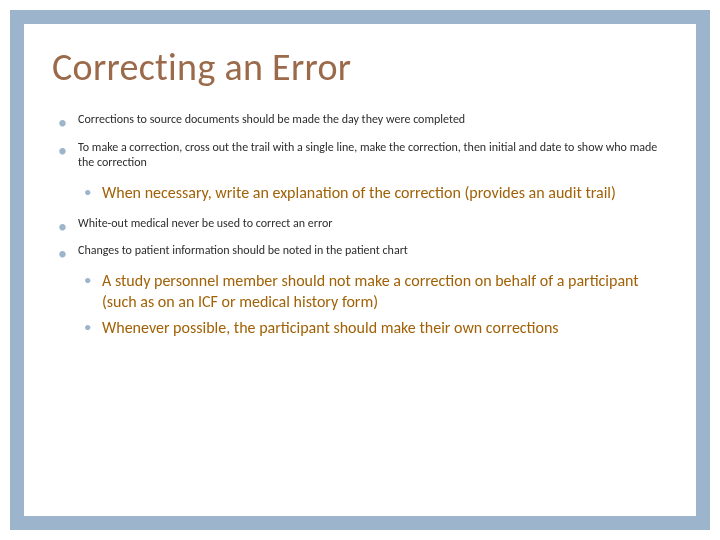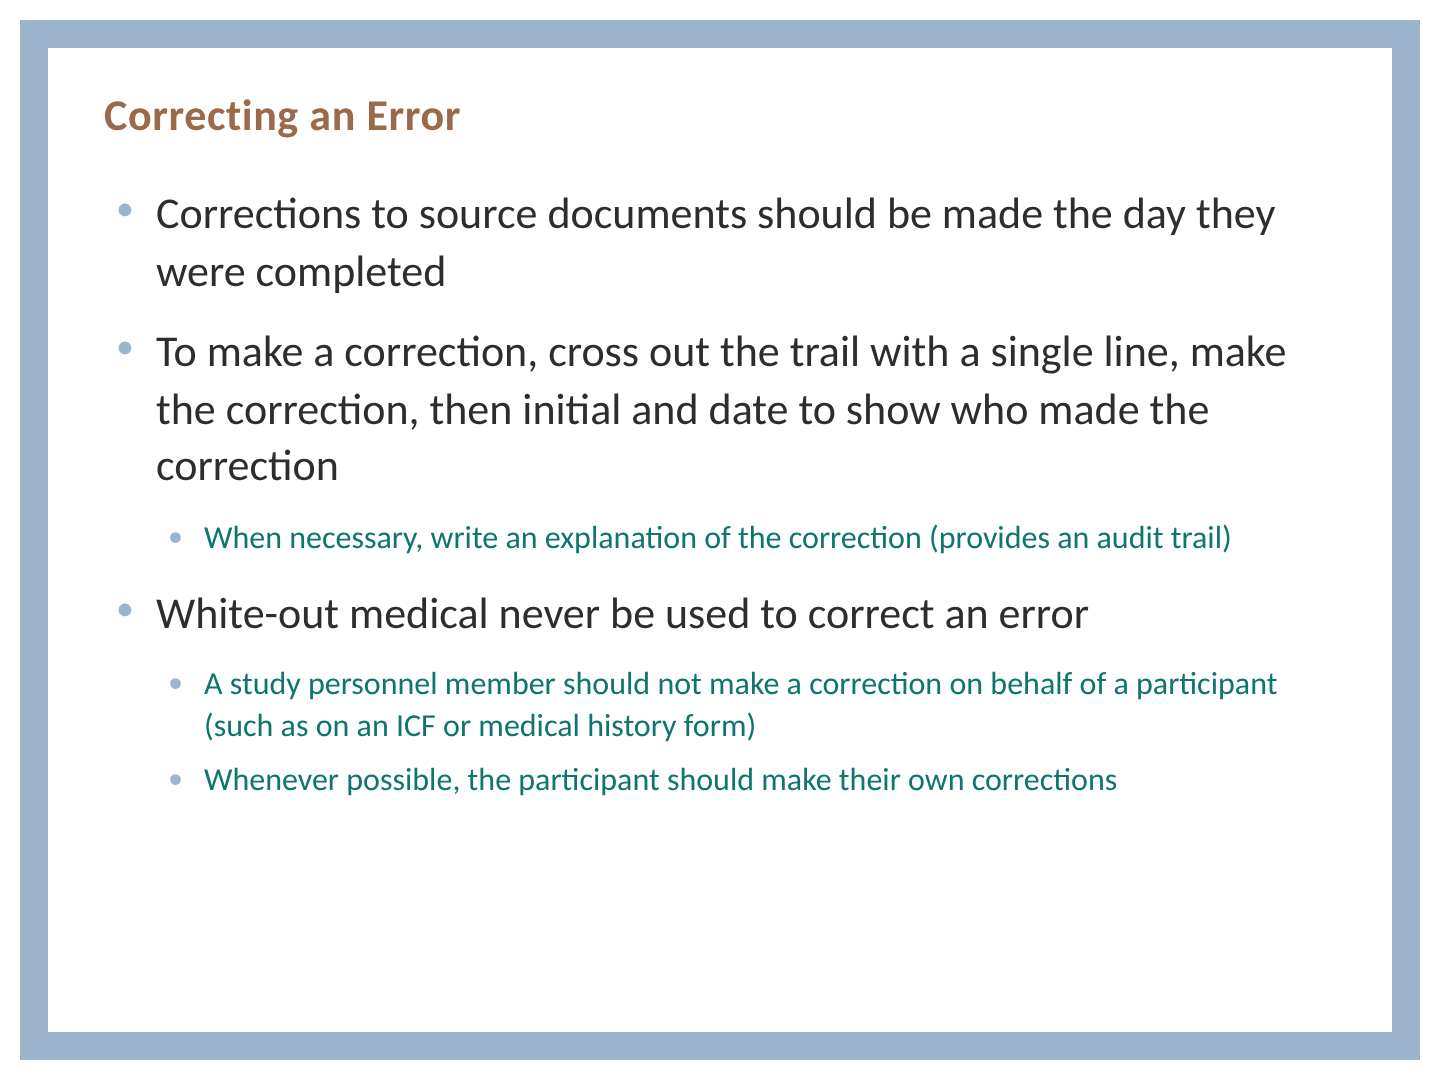--- a/index.html
+++ b/index.html
@@ -16,34 +16,34 @@
     position: absolute;
     top: 10px;
     left: 10px;
     right: 10px;
     bottom: 10px;
     border: 14px solid #9cb4cc;
     background: #fff;
     padding: 20px 28px 20px 28px;
   }
   h1.title {
-    font-size: 22px;
-    font-weight: 700;
+    font-size: 38px;
+    font-weight: 400;
     color: #9a6a4a;
     margin-bottom: 22px;
     letter-spacing: 0.3px;
   }
   ul.top {
     list-style: none;
     padding-left: 0;
   }
   ul.top > li {
     position: relative;
     padding-left: 26px;
-    font-size: 22px;
+    font-size: 12px;
     line-height: 1.3;
     margin-bottom: 12px;
     color: #2d2d2d;
   }
   ul.top > li::before {
     content: "•";
     position: absolute;
     left: 6px;
     top: 0;
     color: #9cb4cc;
@@ -53,21 +53,21 @@
     list-style: none;
     padding-left: 0;
     margin-top: 4px;
   }
   ul.sub > li {
     position: relative;
     padding-left: 24px;
     font-size: 16px;
     line-height: 1.3;
     margin-bottom: 6px;
-    color: #0f766e;
+    color: #a16207;
   }
   ul.sub > li::before {
     content: "•";
     position: absolute;
     left: 6px;
     top: 0;
     color: #9cb4cc;
     font-size: 15px;
   }
   .sub-wrapper {
@@ -86,20 +86,21 @@
     <li>To make a correction, cross out the trail with a single line, make the correction, then initial and date to show who made the correction</li>
   </ul>
   <div class="sub-wrapper">
     <ul class="sub">
       <li>When necessary, write an explanation of the correction (provides an audit trail)</li>
     </ul>
   </div>
 
   <ul class="top">
     <li>White-out medical never be used to correct an error</li>
+    <li>Changes to patient information should be noted in the patient chart</li>
   </ul>
   <div class="sub-wrapper">
     <ul class="sub">
       <li>A study personnel member should not make a correction on behalf of a participant (such as on an ICF or medical history form)</li>
       <li>Whenever possible, the participant should make their own corrections</li>
     </ul>
   </div>
 </div>
 
 </body></html>

